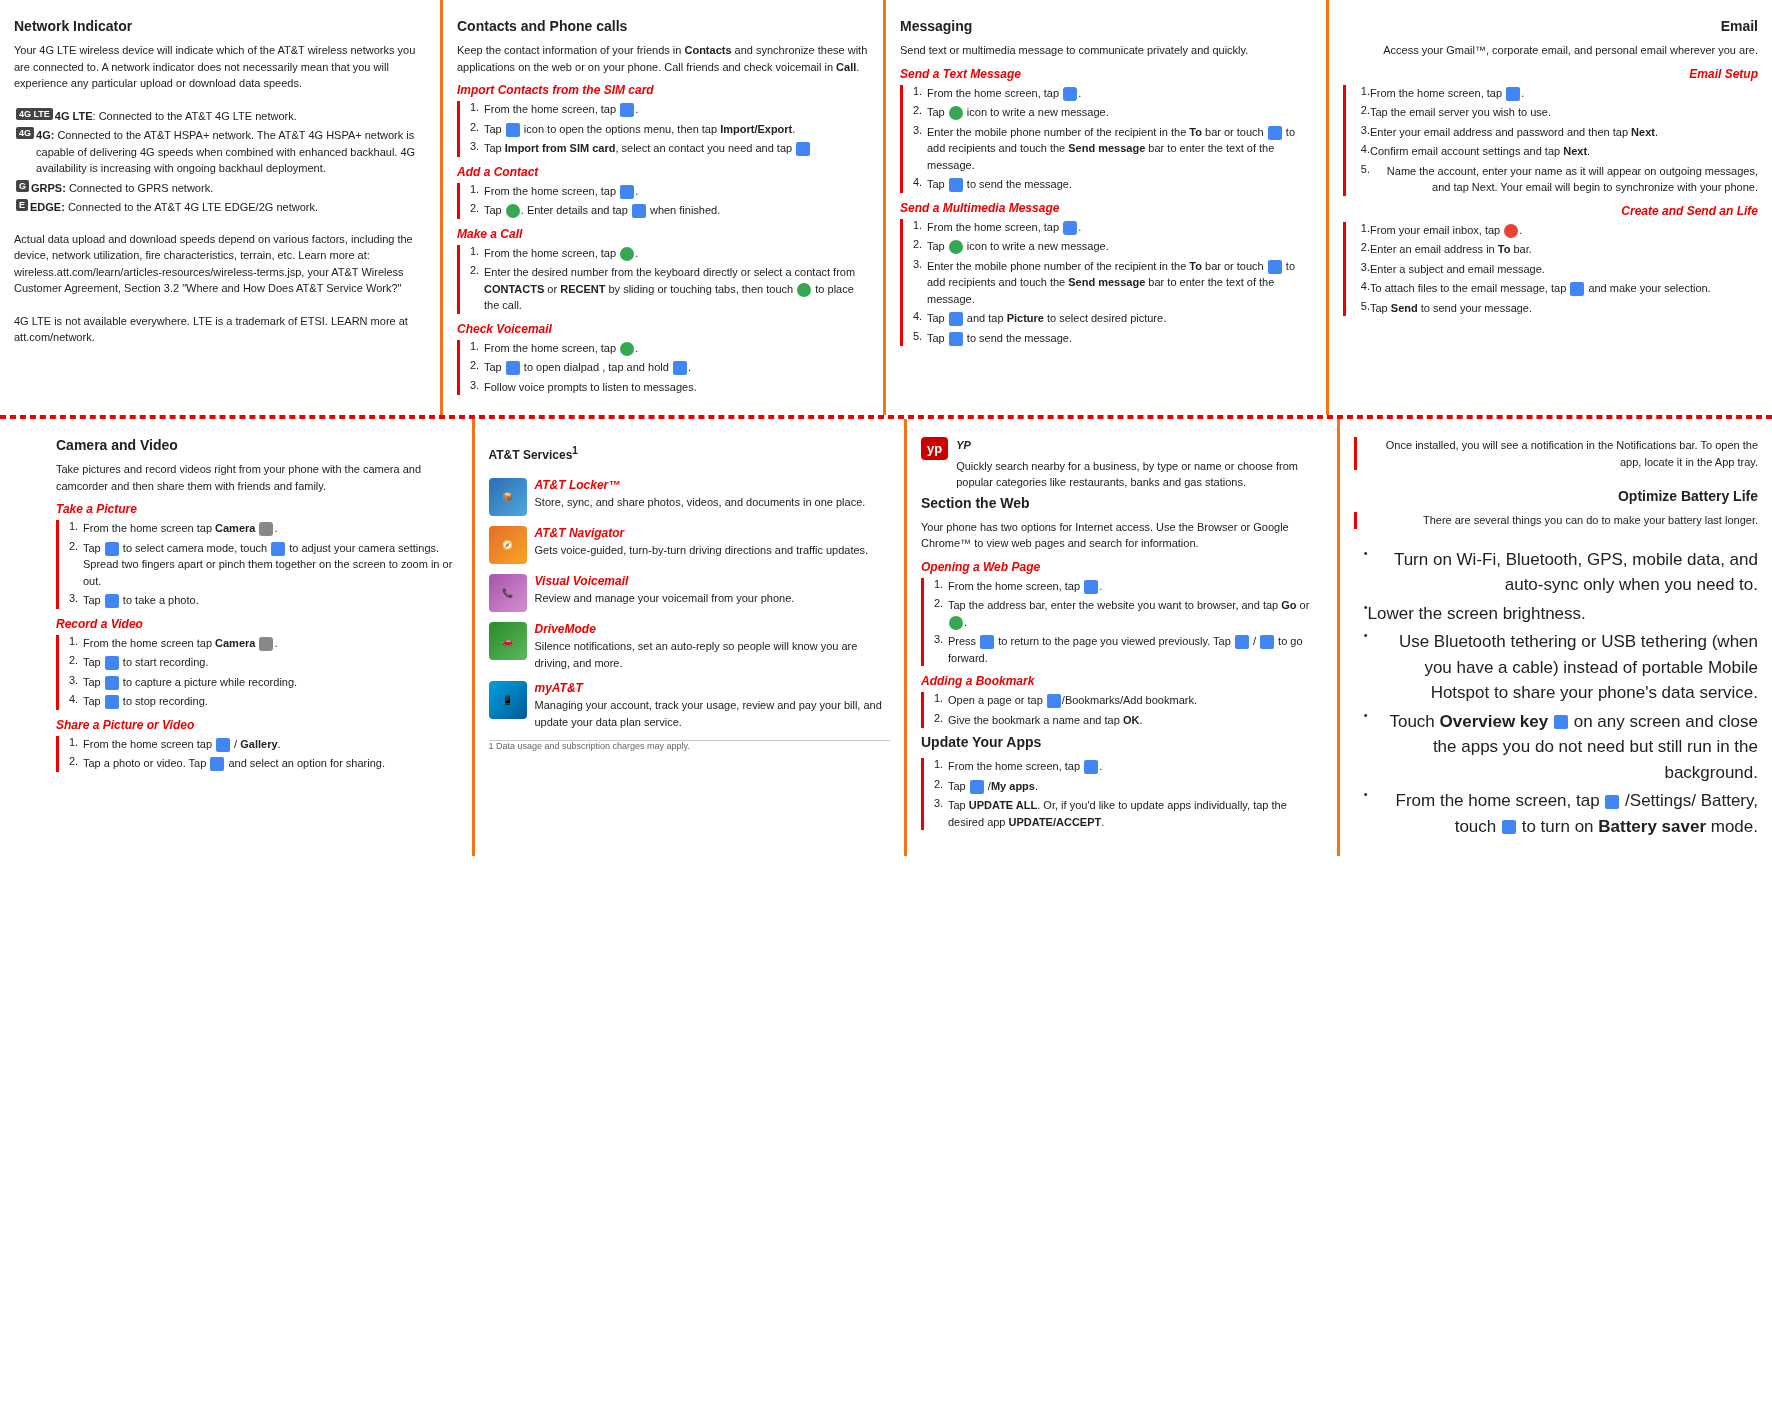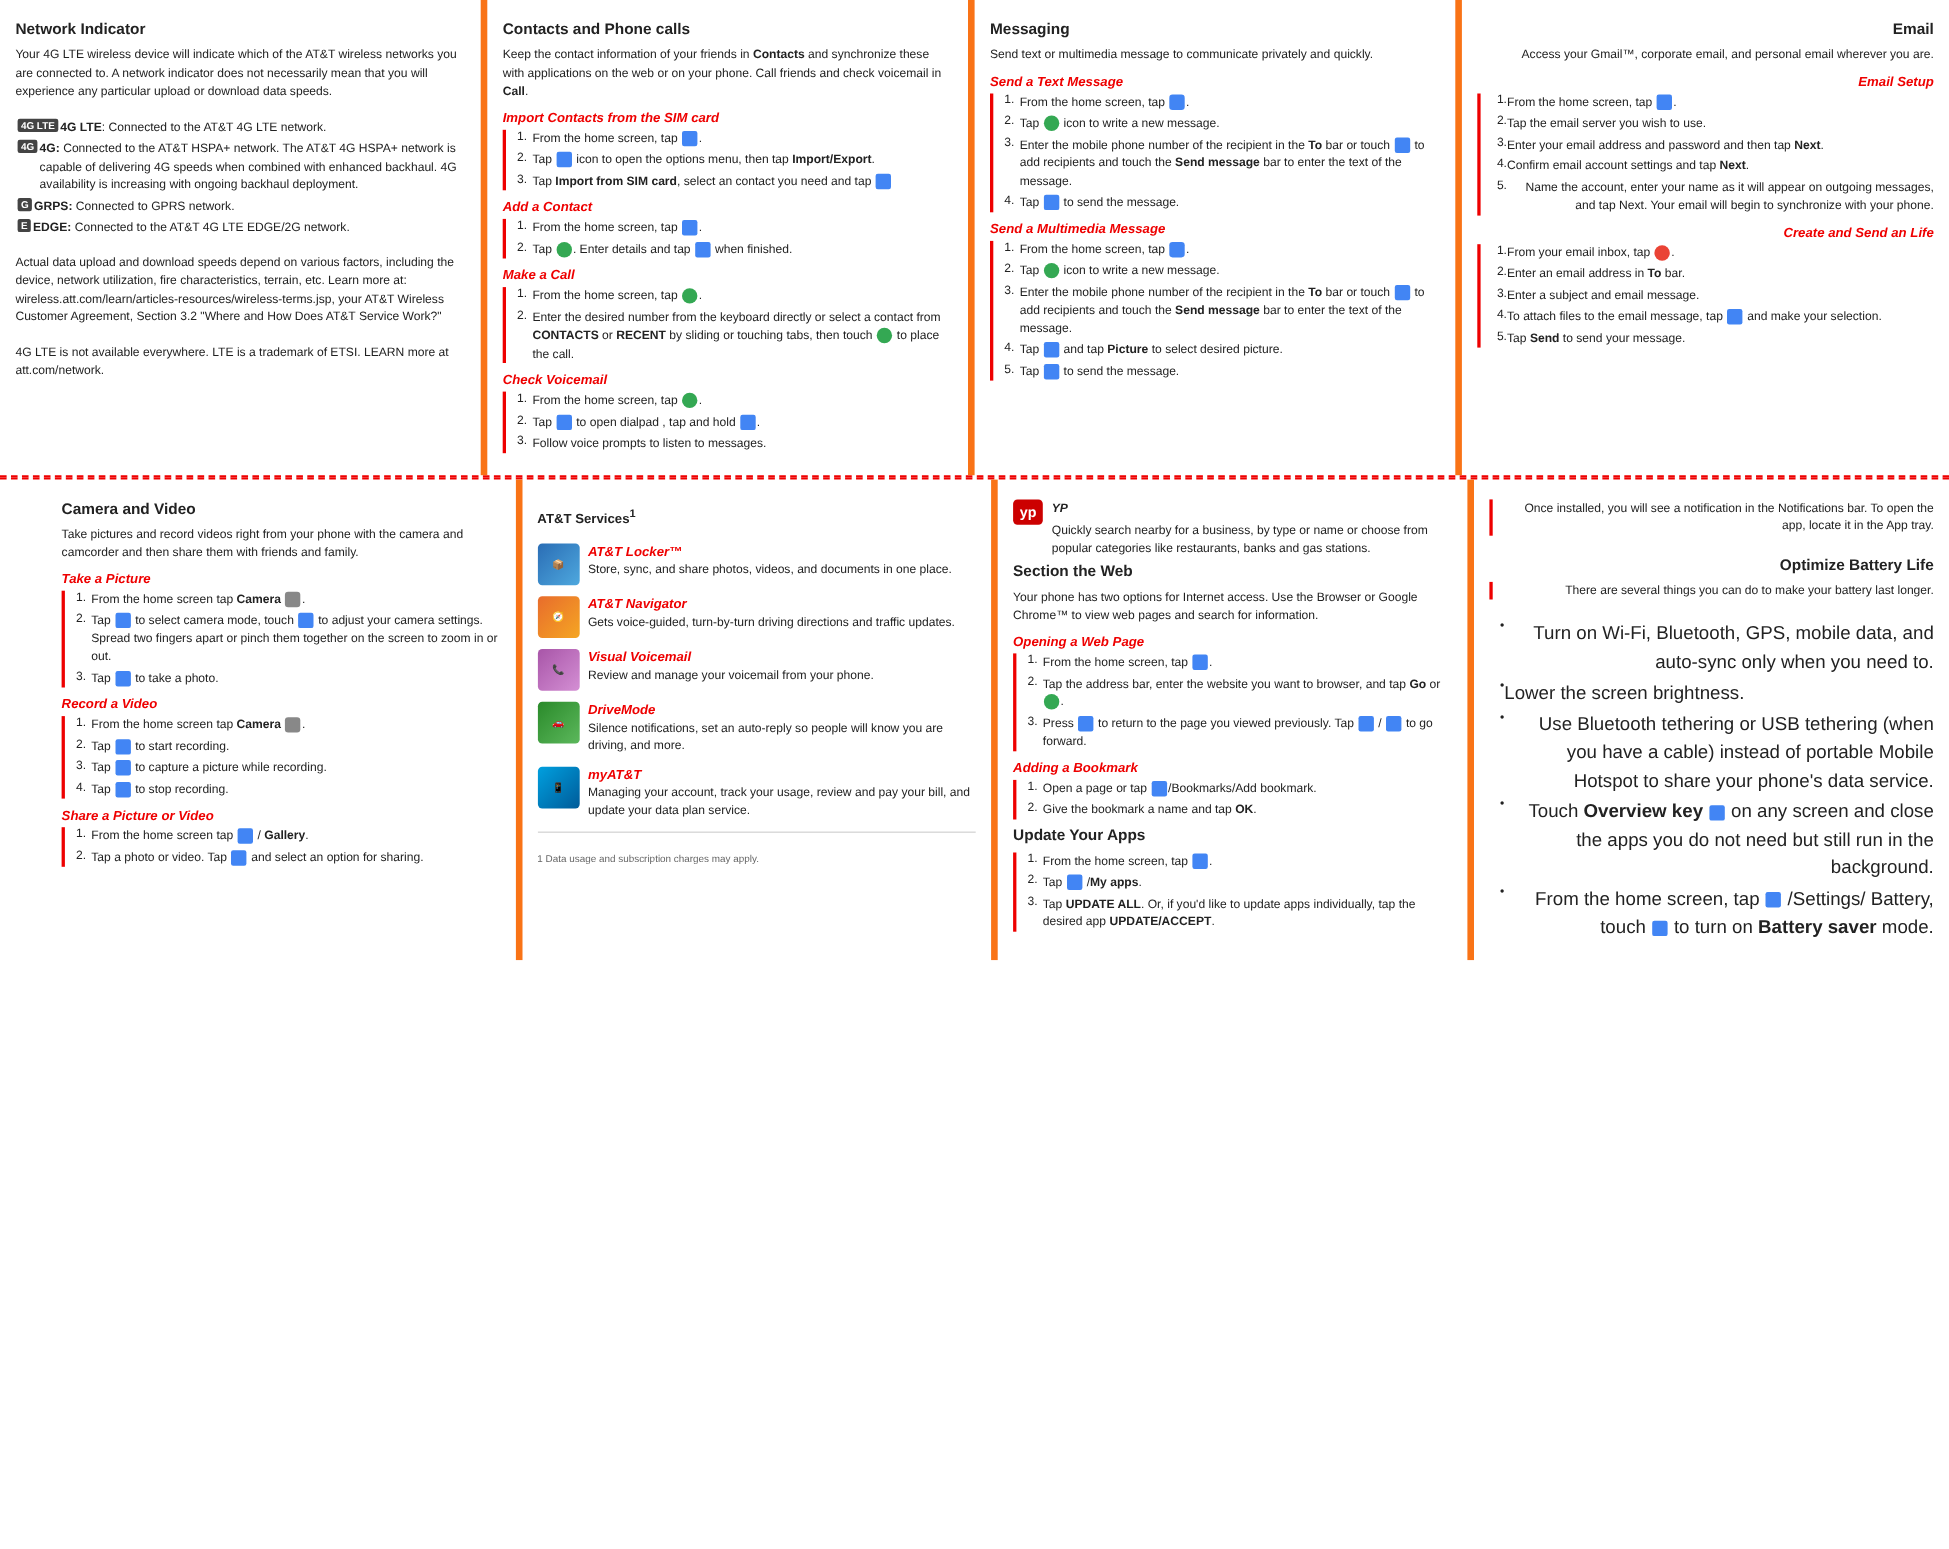--- a/index.html
+++ b/index.html
@@ -15,21 +15,21 @@
       grid-template-columns: 1fr 1fr 1fr 1fr;
       border-bottom: 2px dashed #e00;
     }
     .page-bottom {
       display: grid;
       grid-template-columns: 1fr 1fr 1fr 1fr;
       margin-left: 42px;
     }
     .col {
       padding: 18px 14px 14px 14px;
-      border-right: 6px solid #f97316;
+      border-right: 3px solid #f97316;
       position: relative;
     }
     .col:last-child { border-right: none; text-align: right; }
     .col-divider-left {
       border-left: 3px solid #e00;
       padding-left: 8px;
       margin-bottom: 6px;
     }
     h2 {
       font-size: 14px;
@@ -164,21 +164,21 @@
       margin-right: 8px;
     }
     .yp-row {
       display: flex;
       align-items: flex-start;
     }
     .footnote {
       font-size: 9px;
       color: #666;
       border-top: 1px solid #ccc;
-      padding-top: 19px;
+      padding-top: 0;
       margin-top: 8px;
     }
     .dashed-separator {
       border: none;
       border-top: 2px dashed #e00;
       margin: 0;
     }
     .att-locker-icon { background: linear-gradient(135deg, #2a6db5, #4ea8de); }
     .att-nav-icon { background: linear-gradient(135deg, #e86c2c, #f5a623); }
     .att-protect-icon { background: linear-gradient(135deg, #555, #888); }

